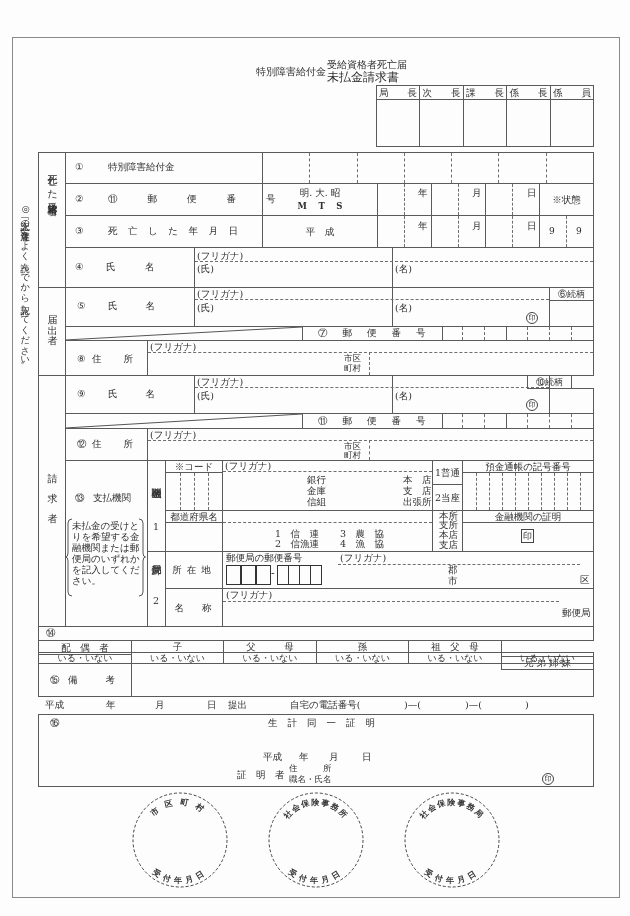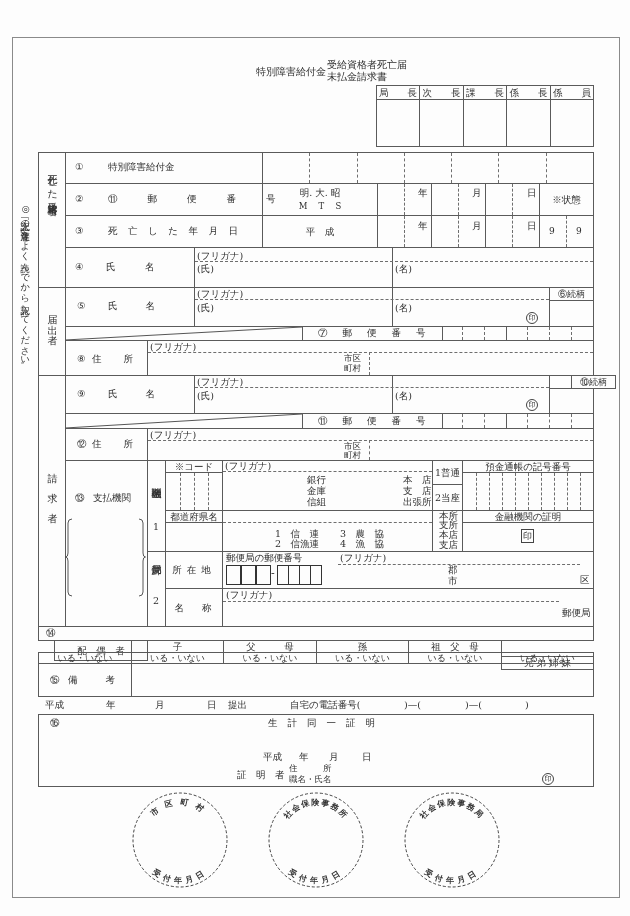--- a/index.html
+++ b/index.html
@@ -22,21 +22,21 @@
 </style>
 </head>
 <body>
 
 <div id="page">
 
   <div class="frame" style="left:12px;top:37px;width:608px;height:861px;"></div>
 
   <span class="t" style="left:256px;top:67px;font-size:10px;">特別障害給付金</span>
   <span class="t" style="left:327px;top:60px;font-size:10px;">受給資格者死亡届</span>
-  <span class="t" style="left:327px;top:72px;font-size:10px;">未払金請求書</span>
+  <span class="t" style="left:327px;top:72px;font-size:12px;font-family:Liberation Mono, monospace;">未払金請求書</span>
 
   <div class="c ctr" style="left:376px;top:85px;width:44px;height:15px;">局　　長</div>
   <div class="c ctr" style="left:419px;top:85px;width:45px;height:15px;">次　　長</div>
   <div class="c ctr" style="left:463px;top:85px;width:44px;height:15px;">課　　長</div>
   <div class="c ctr" style="left:506px;top:85px;width:45px;height:15px;">係　　長</div>
   <div class="c ctr" style="left:550px;top:85px;width:44px;height:15px;">係　　員</div>
   <div class="c" style="left:376px;top:99px;width:44px;height:48px;"></div>
   <div class="c" style="left:419px;top:99px;width:45px;height:48px;"></div>
   <div class="c" style="left:463px;top:99px;width:44px;height:48px;"></div>
   <div class="c" style="left:506px;top:99px;width:45px;height:48px;"></div>
@@ -60,21 +60,21 @@
   <div class="dv" style="left:404px;top:153px;height:30px;"></div>
   <div class="dv" style="left:451px;top:153px;height:30px;"></div>
   <div class="dv" style="left:498px;top:153px;height:30px;"></div>
   <div class="dv" style="left:546px;top:153px;height:30px;"></div>
 
   <div class="c" style="left:65px;top:183px;width:198px;height:33px;"></div>
   <span class="t" style="left:75px;top:194px;">②</span>
   <span class="t" style="left:108px;top:194px;letter-spacing:30px;">⑪郵便番号</span>
   <div class="c" style="left:262px;top:183px;width:116px;height:33px;"></div>
   <div class="t" style="left:262px;top:188px;width:116px;text-align:center;">明. 大. 昭</div>
-  <div class="t" style="left:262px;top:202px;width:116px;text-align:center;font-size:8.5px;">M　 T　 S</div>
+  <div class="t" style="left:262px;top:202px;width:116px;text-align:center;font-size:8.5px;font-weight:bold;">M　 T　 S</div>
   <div class="c" style="left:377px;top:183px;width:55px;height:33px;"></div>
   <div class="c" style="left:431px;top:183px;width:55px;height:33px;"></div>
   <div class="c" style="left:485px;top:183px;width:55px;height:33px;"></div>
   <div class="dv" style="left:404px;top:184px;height:31px;"></div>
   <div class="dv" style="left:458px;top:184px;height:31px;"></div>
   <div class="dv" style="left:512px;top:184px;height:31px;"></div>
   <span class="t" style="left:418px;top:188px;">年</span>
   <span class="t" style="left:472px;top:188px;">月</span>
   <span class="t" style="left:527px;top:188px;">日</span>
   <div class="c ctr" style="left:539px;top:183px;width:55px;height:33px;">※状態</div>
@@ -144,21 +144,21 @@
   <div class="c" style="left:65px;top:375px;width:130px;height:39px;"></div>
   <span class="t" style="left:77px;top:389px;">⑨</span>
   <span class="t" style="left:108px;top:389px;letter-spacing:28px;">氏名</span>
   <div class="c" style="left:194px;top:375px;width:199px;height:39px;"></div>
   <div class="c" style="left:392px;top:375px;width:158px;height:39px;"></div>
   <div class="dh" style="left:195px;top:387px;width:354px;"></div>
   <span class="t" style="left:197px;top:377px;">(フリガナ)</span>
   <span class="t" style="left:197px;top:391px;">(氏)</span>
   <span class="t" style="left:395px;top:391px;">(名)</span>
   <div class="seal" style="left:526px;top:399px;">印</div>
-  <div class="c ctr" style="left:571px;top:375px;width:45px;height:14px;font-size:9px;text-align:center;">⑩続柄</div>
+  <div class="c ctr" style="left:527px;top:375px;width:45px;height:14px;font-size:9px;text-align:center;">⑩続柄</div>
   <div class="c" style="left:549px;top:388px;width:45px;height:26px;"></div>
 
   <div class="c" style="left:65px;top:413px;width:238px;height:16px;"></div>
   <div class="c" style="left:302px;top:413px;width:141px;height:16px;"></div>
   <span class="t" style="left:318px;top:416px;letter-spacing:15px;">⑪郵便番号</span>
   <div class="c" style="left:442px;top:413px;width:152px;height:16px;"></div>
   <div class="dv" style="left:462px;top:414px;height:14px;"></div>
   <div class="dv" style="left:484px;top:414px;height:14px;"></div>
   <div class="sv" style="left:506px;top:414px;height:14px;"></div>
   <div class="dv" style="left:527px;top:414px;height:14px;"></div>
@@ -171,20 +171,21 @@
   <div class="c" style="left:147px;top:428px;width:447px;height:33px;"></div>
   <div class="dh" style="left:148px;top:440px;width:445px;"></div>
   <div class="dv" style="left:369px;top:440px;height:20px;"></div>
   <span class="t" style="left:150px;top:430px;">(フリガナ)</span>
   <span class="t small" style="left:344px;top:442px;">市区</span>
   <span class="t small" style="left:344px;top:451px;">町村</span>
 
   <div class="c" style="left:65px;top:460px;width:83px;height:167px;"></div>
   <span class="t" style="left:75px;top:493px;">⑬</span>
   <span class="t" style="left:93px;top:493px;">支払機関</span>
+  <div class="note" style="left:72px;top:520px;">未払金の受けとりを希望する金融機関または郵便局のいずれかを記入してください。</div>
 
   <div class="c" style="left:147px;top:460px;width:19px;height:92px;"></div>
   <span class="vt" style="left:151px;top:480px;font-size:10px;">金融機関</span>
   <span class="t" style="left:153px;top:522px;">1</span>
   <div class="c" style="left:147px;top:551px;width:19px;height:76px;"></div>
   <span class="vt" style="left:151px;top:557px;font-size:10px;">郵便局</span>
   <span class="t" style="left:153px;top:596px;">2</span>
 
   <div class="c ctr" style="left:165px;top:460px;width:58px;height:13px;">※コード</div>
   <div class="c" style="left:165px;top:472px;width:58px;height:39px;"></div>
@@ -255,21 +256,21 @@
 
   <div class="c ctr" style="left:165px;top:588px;width:58px;height:39px;letter-spacing:18px;padding-left:16px;">名称</div>
   <div class="c" style="left:222px;top:588px;width:372px;height:39px;"></div>
   <span class="t" style="left:226px;top:590px;">(フリガナ)</span>
   <div class="dh" style="left:223px;top:601px;width:336px;"></div>
   <span class="t" style="left:562px;top:608px;">郵便局</span>
 
   <div class="c" style="left:38px;top:626px;width:556px;height:15px;"></div>
   <span class="t" style="left:46px;top:628px;">⑭</span>
 
-  <div class="c ctr" style="left:38px;top:640px;width:94px;height:21px;margin-left:16px;">配　偶　者</div>
+  <div class="c ctr" style="left:38px;top:640px;width:94px;height:15px;">配　偶　者</div>
   <div class="c ctr" style="left:131px;top:640px;width:93px;height:13px;">子</div>
   <div class="c ctr" style="left:223px;top:640px;width:94px;height:13px;">父　　　母</div>
   <div class="c ctr" style="left:316px;top:640px;width:93px;height:13px;">孫</div>
   <div class="c ctr" style="left:408px;top:640px;width:94px;height:13px;">祖　父　母</div>
   <div class="c ctr" style="left:501px;top:640px;width:93px;height:14px;margin-top:16px;">兄 弟 姉 妹</div>
 
   <div class="c ctr" style="left:38px;top:652px;width:94px;height:12px;font-size:9px;">いる・いない</div>
   <div class="c ctr" style="left:131px;top:652px;width:93px;height:12px;font-size:9px;">いる・いない</div>
   <div class="c ctr" style="left:223px;top:652px;width:94px;height:12px;font-size:9px;">いる・いない</div>
   <div class="c ctr" style="left:316px;top:652px;width:93px;height:12px;font-size:9px;">いる・いない</div>

